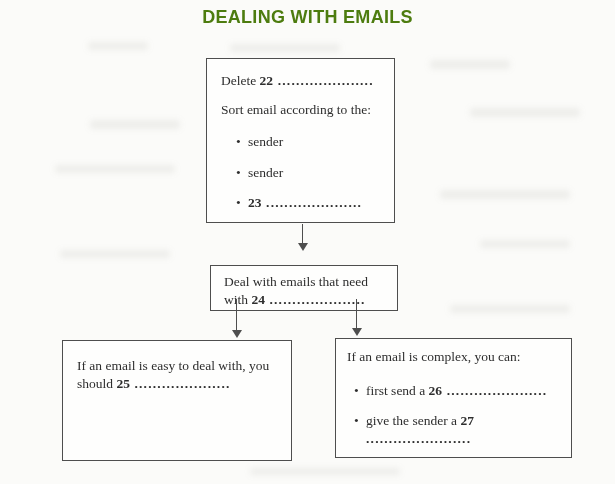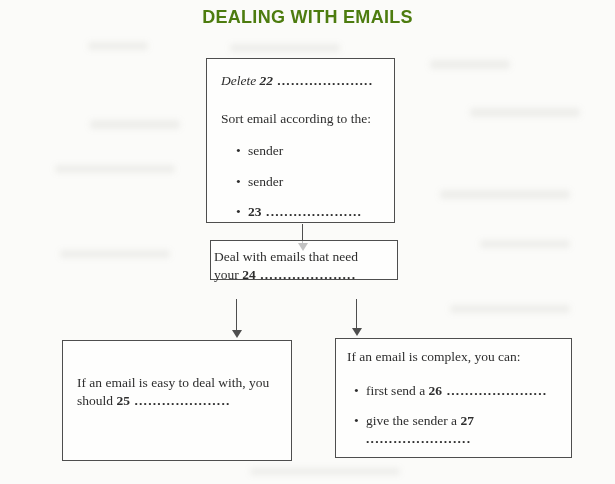--- a/index.html
+++ b/index.html
@@ -10,26 +10,26 @@
   .title{
     position:absolute;top:7px;left:0;width:100%;text-align:center;
     font-family:"Liberation Sans","DejaVu Sans",sans-serif;
     font-weight:700;font-size:18px;letter-spacing:.3px;color:#4d7c0f;
   }
   .fbox{
     position:absolute;box-sizing:border-box;border:1.5px solid #4e4e4e;
     background:rgba(255,255,255,.65);font-size:13.5px;line-height:1.3;
   }
   .box-top{left:206px;top:58px;width:189px;height:165px;padding:13px 10px 8px 14px;}
-  .box-mid{left:210px;top:240px;width:188px;height:40px;padding:7px 10px 5px 3px;}
-  .box-left{left:62px;top:340px;width:230px;height:121px;padding:33px 12px 8px 14px;}
+  .box-mid{left:210px;top:265px;width:188px;height:46px;padding:7px 10px 5px 13px;}
+  .box-left{left:62px;top:340px;width:230px;height:121px;padding:16px 12px 8px 14px;}
   .box-right{left:312px;top:338px;width:237px;height:120px;padding:9px 8px 6px 11px;margin-left:23px;}
   b{font-weight:700;}
   .dots{font-weight:700;letter-spacing:1.2px;}
-  .mb20{margin-bottom:20px;font-style:italic;}
+  .mb20{margin-bottom:11px;}
   .mb16{margin-bottom:15px;}
   .bullet-row{display:flex;margin:0 0 13px 15px;}
   .bullet-row:last-child{margin-bottom:0;}
   .bullet-glyph{width:12px;flex:0 0 12px;}
   .rb-bullet{display:flex;margin:0 0 13px 7px;}
   .rb-intro{margin-bottom:16px;}
   .line-v{position:absolute;width:0;border-left:1.6px solid #4e4e4e;}
   .head-down{position:absolute;width:0;height:0;border-left:5px solid transparent;
     border-right:5px solid transparent;border-top:8px solid #4e4e4e;}
   .a1{left:302px;top:224px;height:21px;} .a1h{left:298px;top:243px;}
@@ -82,21 +82,21 @@
       <span class="bullet-glyph">•</span>
       <span><b>23</b><span class="dots"> .....................</span></span>
     </div>
   </div>
 
   <div class="line-v a1"></div>
   <div class="head-down a1h"></div>
 
   <div class="fbox box-mid">
     <div>Deal with emails that need</div>
-    <div><span>your </span><b>24</b><span class="dots"> .....................</span></div>
+    <div><span>with </span><b>24</b><span class="dots"> .....................</span></div>
   </div>
 
   <div class="line-v a2"></div>
   <div class="head-down a2h"></div>
   <div class="line-v a3"></div>
   <div class="head-down a3h"></div>
 
   <div class="fbox box-left">
     <div>If an email is easy to deal with, you</div>
     <div><span>should </span><b>25</b><span class="dots"> .....................</span></div>

